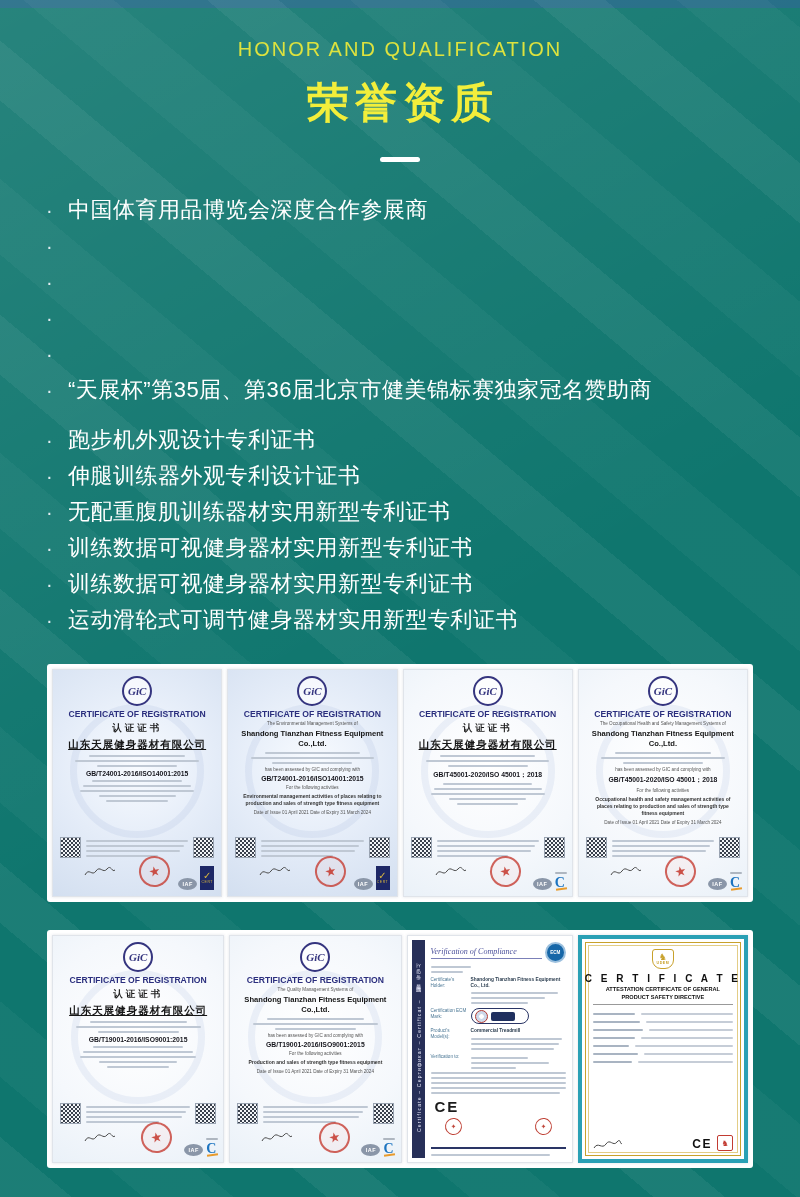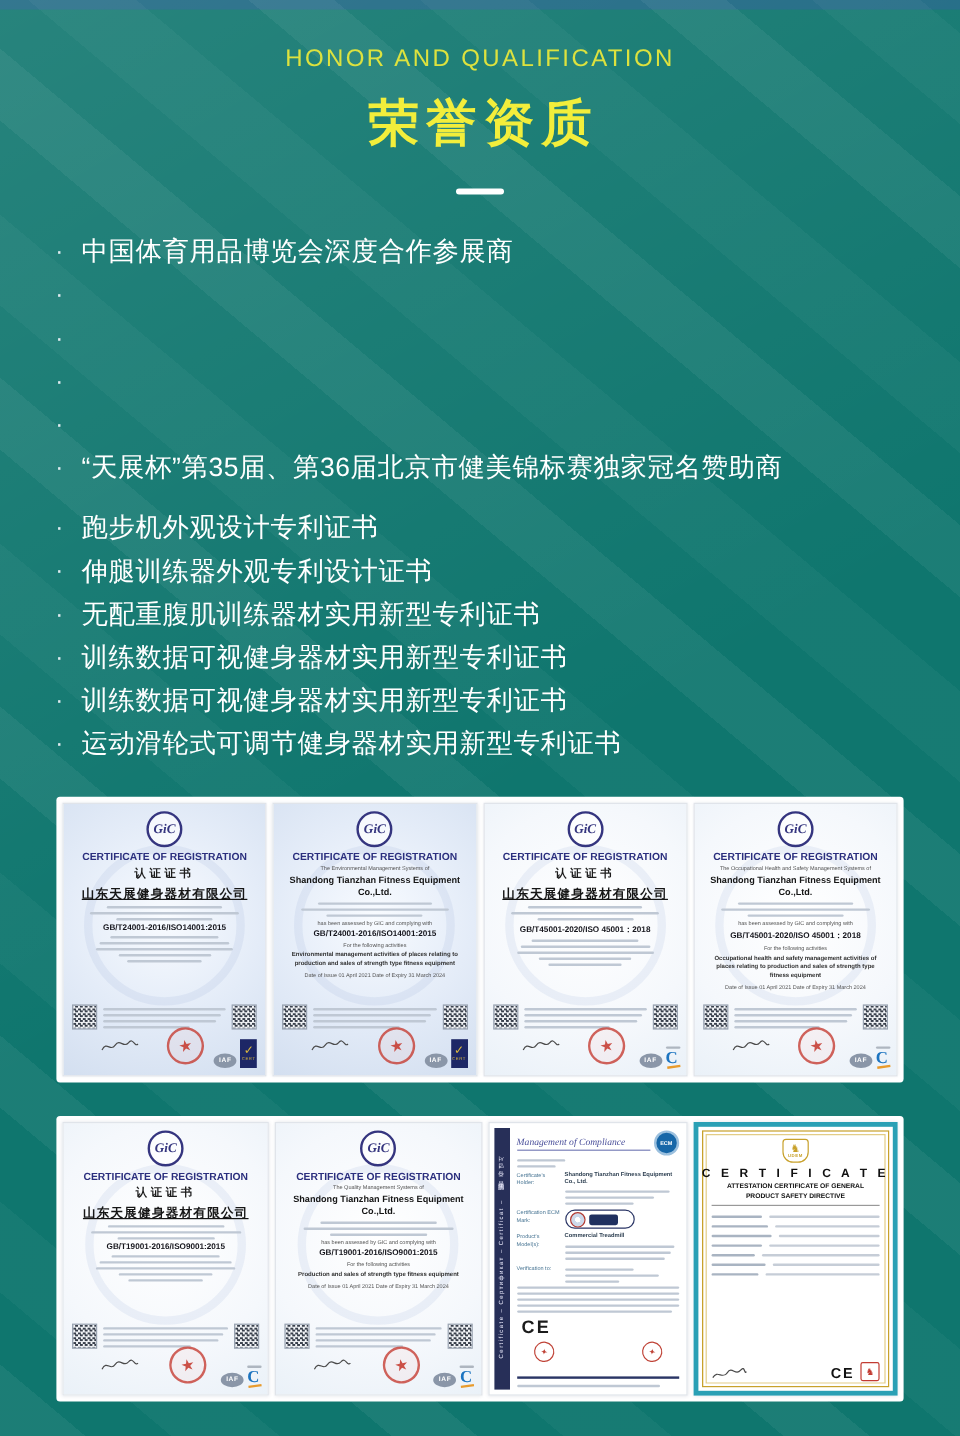--- a/index.html
+++ b/index.html
@@ -430,21 +430,21 @@
     <span class="seal">★</span>
     <span class="gic-badges">
       <span class="iaf">IAF</span>
       <span class="bc">C</span>
     </span>
   </span>
         </div><div class="cert ecm">
   <span class="ecm-side">Certificate – Сертификат – Certificat – 証明書 – 증명서</span>
   <span class="ecm-main">
     <span class="ecm-head">
-      <span class="ecm-title">Management of Compliance</span>
+      <span class="ecm-title">Verification of Compliance</span>
       <span class="ecm-logo">ECM</span>
     </span>
     <span class="phg left">
               <i style="width:30%"></i>
               <i style="width:24%"></i>
             </span>
     <span class="ecm-row">
               <span class="ecm-lab">Certificate's Holder:</span>
       <span class="ecm-val"><b>Shandong Tianzhan Fitness Equipment Co., Ltd.</b><span class="phg left"><i style="width:92%"></i><i style="width:78%"></i><i style="width:60%"></i></span></span>
             </span>

